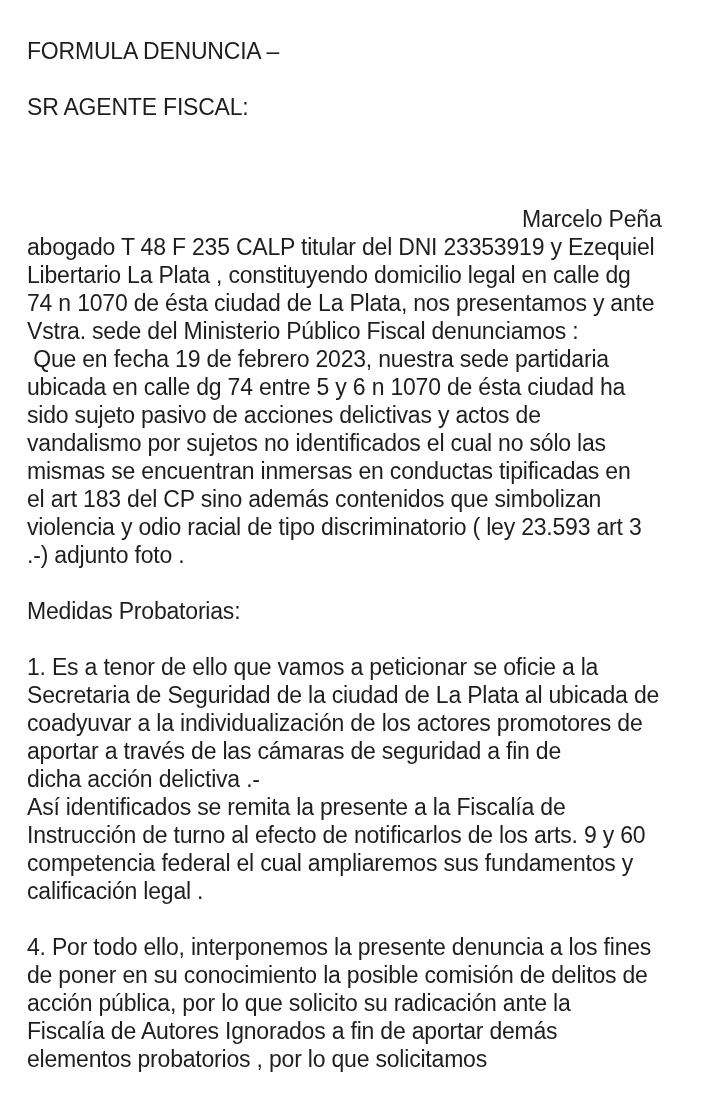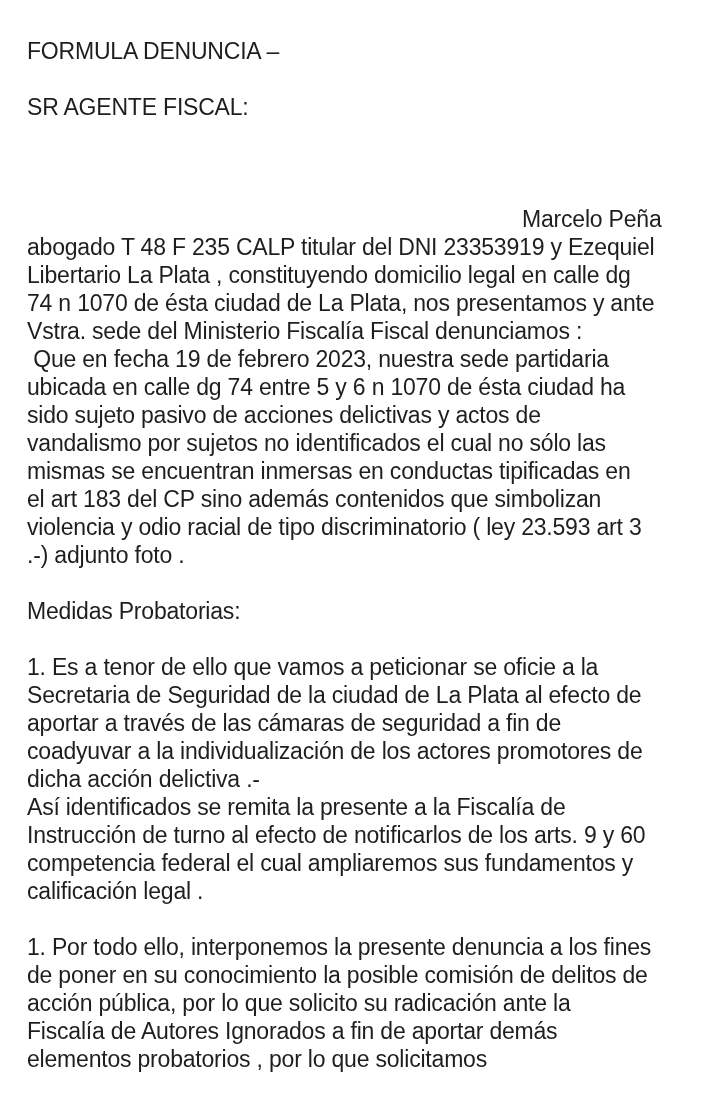--- a/index.html
+++ b/index.html
@@ -44,41 +44,41 @@
       <div class="doc-line">FORMULA DENUNCIA –</div>
       <div class="doc-line blank"></div>
       <div class="doc-line">SR AGENTE FISCAL:</div>
       <div class="doc-line blank"></div>
       <div class="doc-line blank"></div>
       <div class="doc-line blank"></div>
       <div class="doc-line indent-right">Marcelo Peña</div>
       <div class="doc-line">abogado T 48 F 235 CALP titular del DNI 23353919 y Ezequiel</div>
       <div class="doc-line">Libertario La Plata , constituyendo domicilio legal en calle dg</div>
       <div class="doc-line">74 n 1070 de ésta ciudad de La Plata, nos presentamos y ante</div>
-      <div class="doc-line">Vstra. sede del Ministerio Fiscalía Fiscal denunciamos :</div>
+      <div class="doc-line">Vstra. sede del Ministerio Público Fiscal denunciamos :</div>
       <div class="doc-line"> Que en fecha 19 de febrero 2023, nuestra sede partidaria</div>
       <div class="doc-line">ubicada en calle dg 74 entre 5 y 6 n 1070 de ésta ciudad ha</div>
       <div class="doc-line">sido sujeto pasivo de acciones delictivas y actos de</div>
       <div class="doc-line">vandalismo por sujetos no identificados el cual no sólo las</div>
       <div class="doc-line">mismas se encuentran inmersas en conductas tipificadas en</div>
       <div class="doc-line">el art 183 del CP sino además contenidos que simbolizan</div>
       <div class="doc-line">violencia y odio racial de tipo discriminatorio ( ley 23.593 art 3</div>
       <div class="doc-line">.-) adjunto foto .</div>
       <div class="doc-line blank"></div>
       <div class="doc-line">Medidas Probatorias:</div>
       <div class="doc-line blank"></div>
       <div class="doc-line">1. Es a tenor de ello que vamos a peticionar se oficie a la</div>
-      <div class="doc-line">Secretaria de Seguridad de la ciudad de La Plata al efecto de</div>
+      <div class="doc-line">Secretaria de Seguridad de la ciudad de La Plata al ubicada de</div>
+      <div class="doc-line">coadyuvar a la individualización de los actores promotores de</div>
       <div class="doc-line">aportar a través de las cámaras de seguridad a fin de</div>
-      <div class="doc-line">coadyuvar a la individualización de los actores promotores de</div>
       <div class="doc-line">dicha acción delictiva .-</div>
       <div class="doc-line">Así identificados se remita la presente a la Fiscalía de</div>
       <div class="doc-line">Instrucción de turno al efecto de notificarlos de los arts. 9 y 60</div>
       <div class="doc-line">competencia federal el cual ampliaremos sus fundamentos y</div>
       <div class="doc-line">calificación legal .</div>
       <div class="doc-line blank"></div>
-      <div class="doc-line">1. Por todo ello, interponemos la presente denuncia a los fines</div>
+      <div class="doc-line">4. Por todo ello, interponemos la presente denuncia a los fines</div>
       <div class="doc-line">de poner en su conocimiento la posible comisión de delitos de</div>
       <div class="doc-line">acción pública, por lo que solicito su radicación ante la</div>
       <div class="doc-line">Fiscalía de Autores Ignorados a fin de aportar demás</div>
       <div class="doc-line">elementos probatorios , por lo que solicitamos</div>
     </div>
 </main>
 
 </body></html>

